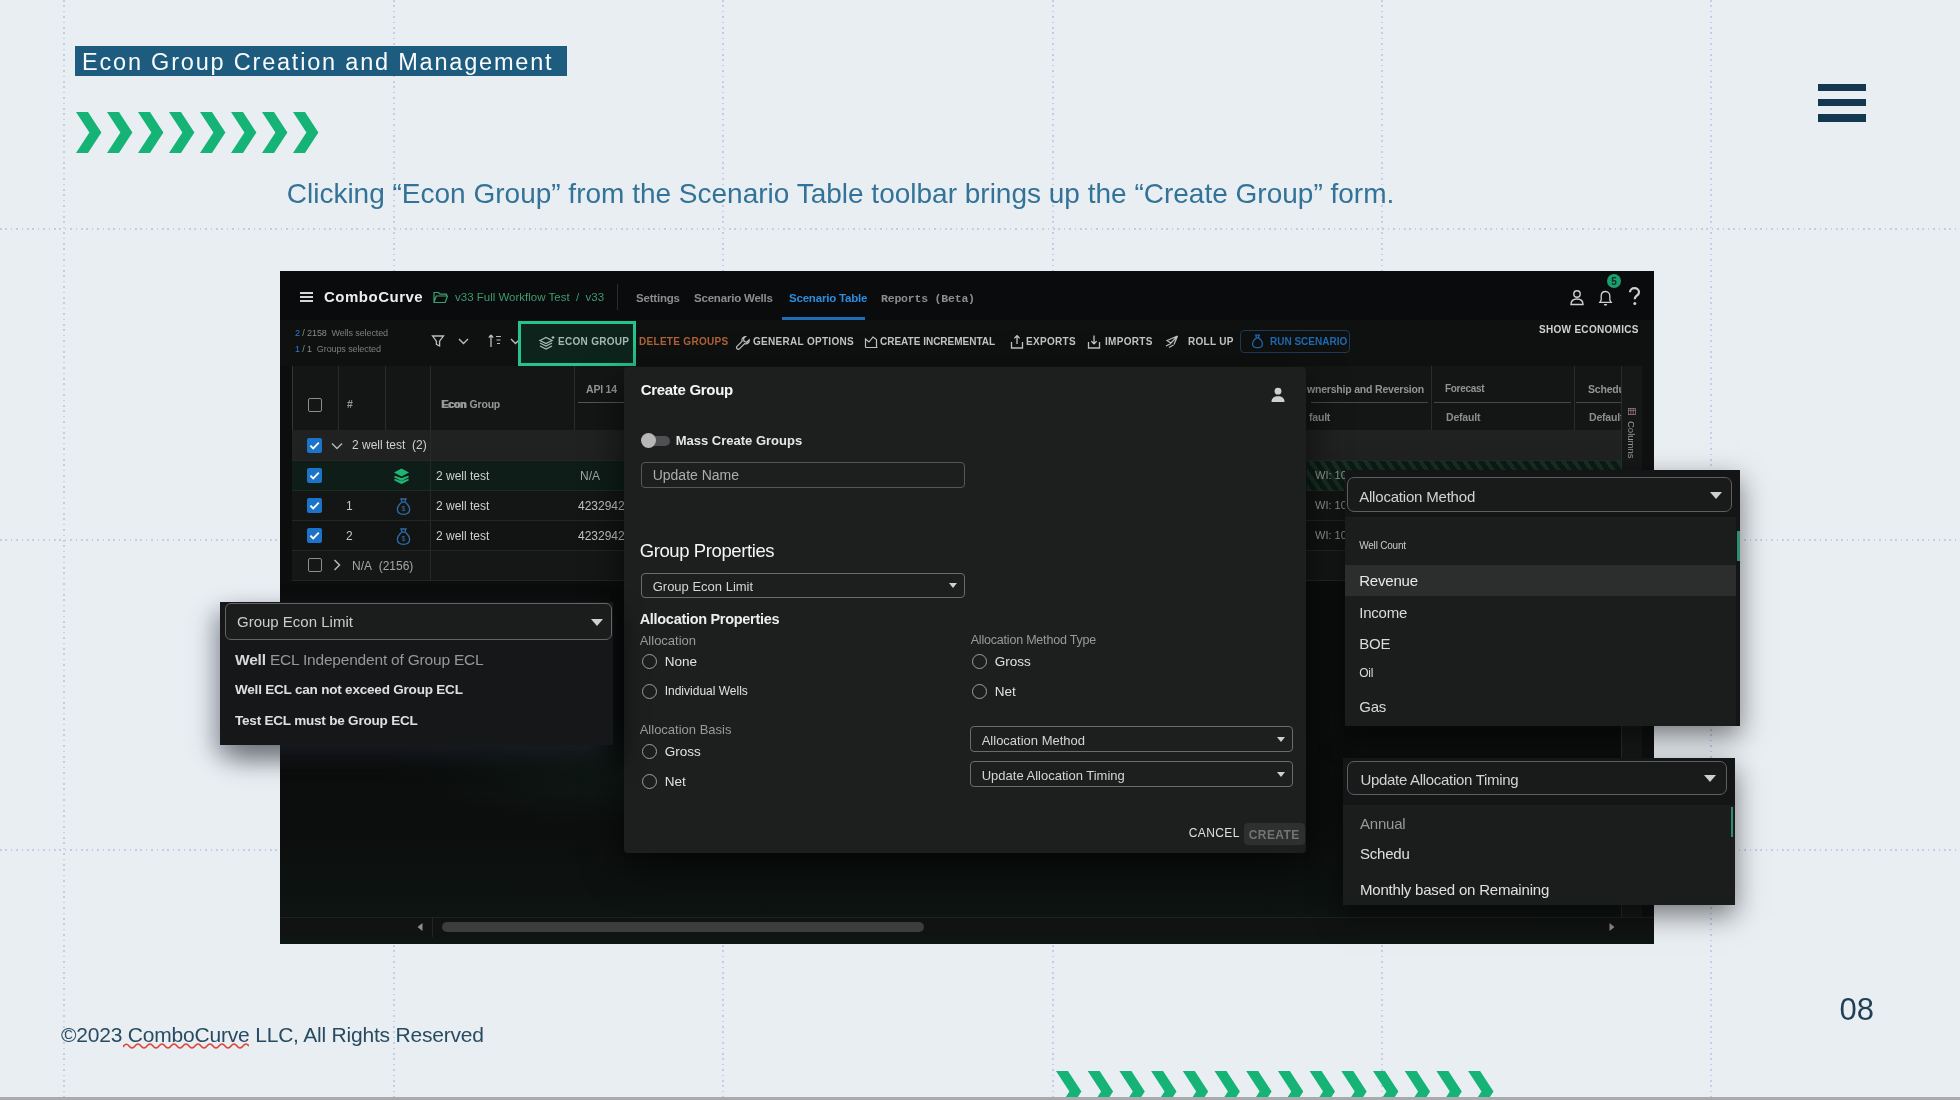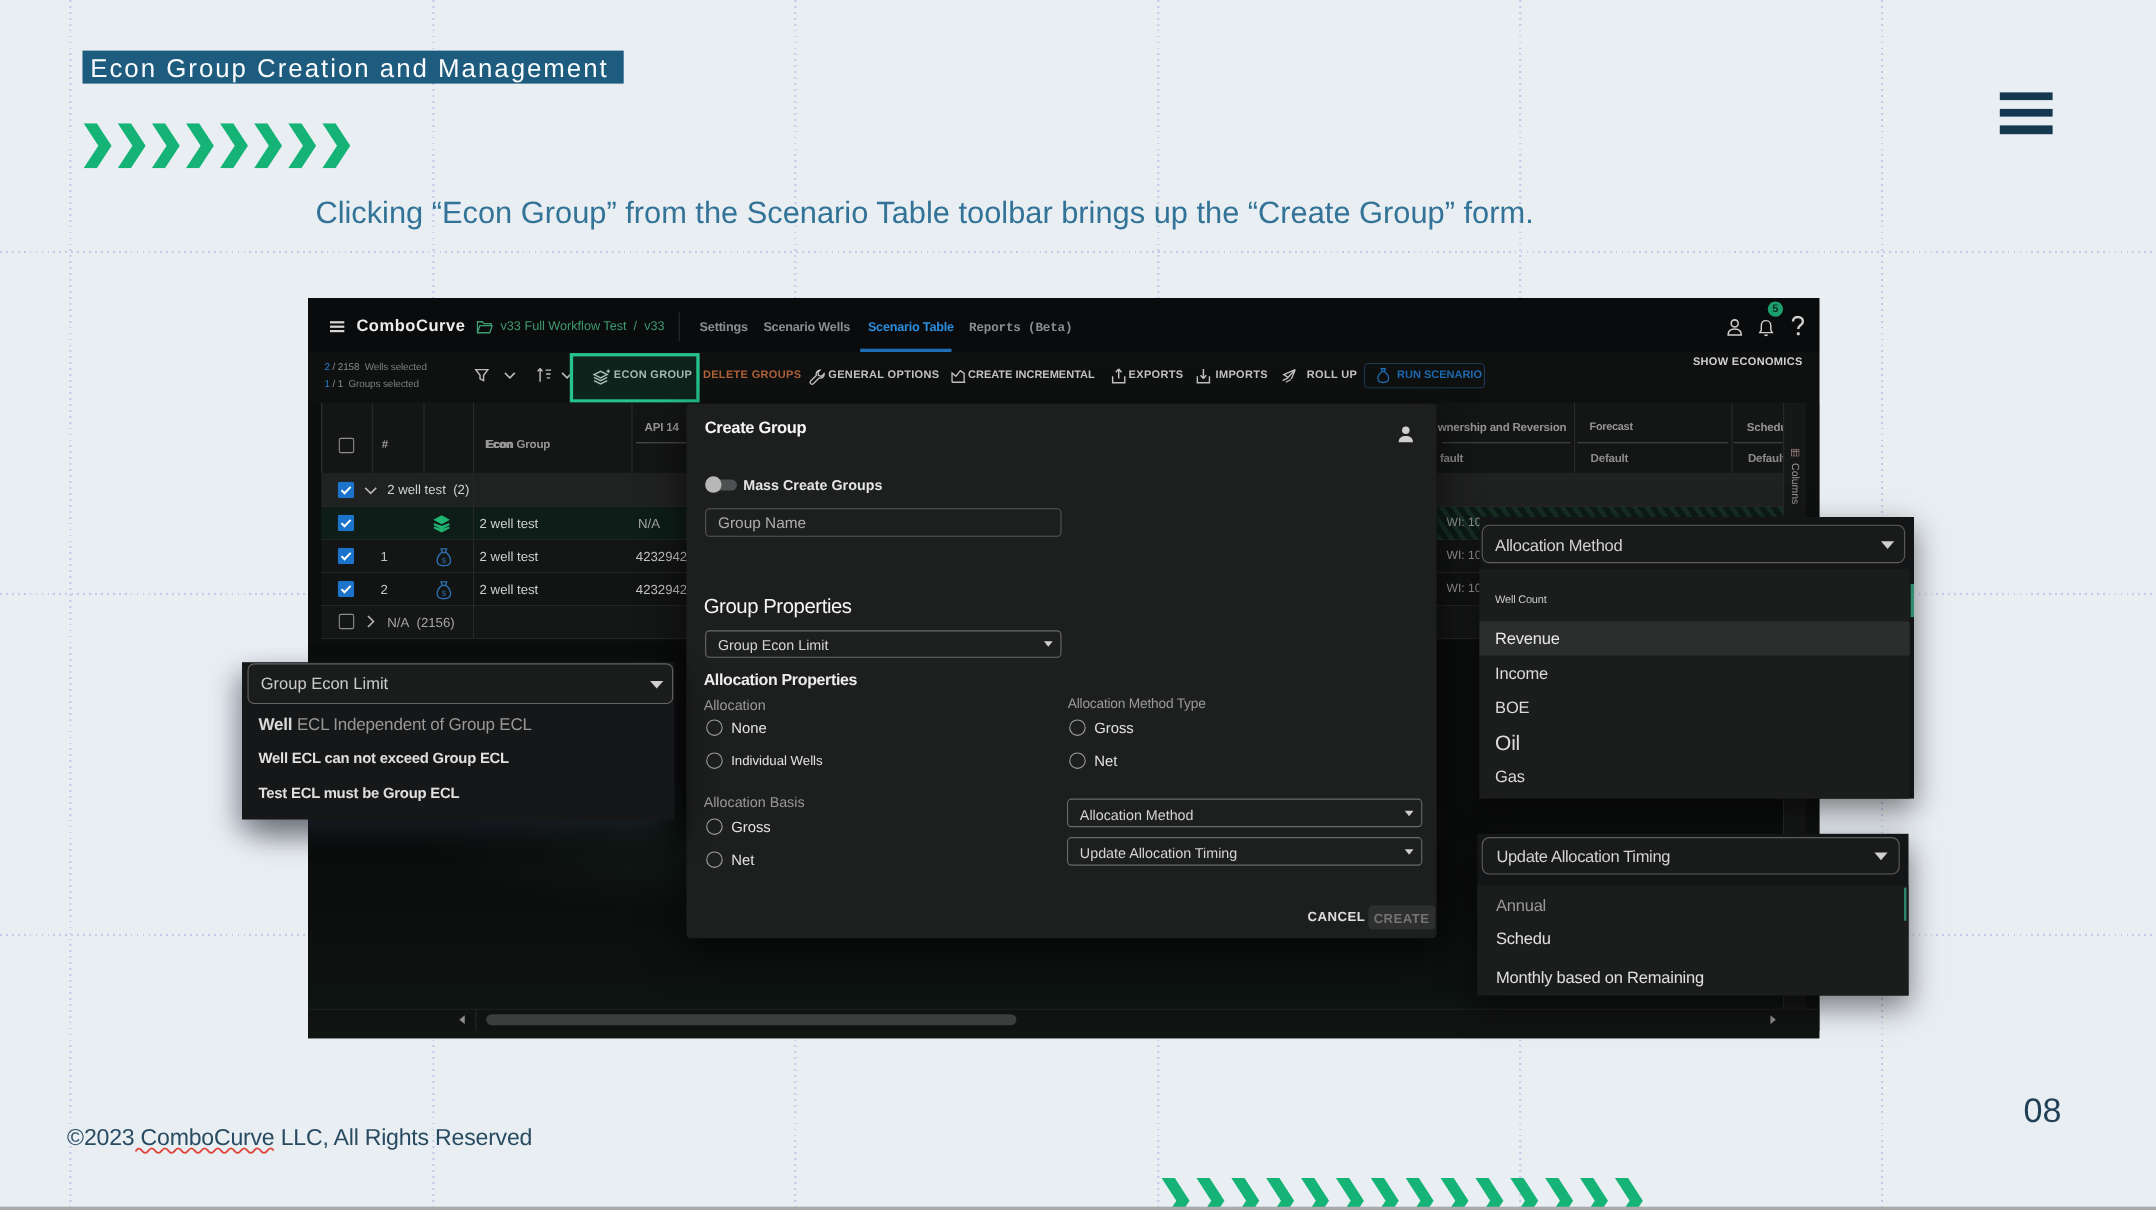--- a/index.html
+++ b/index.html
@@ -277,21 +277,21 @@
   <svg class="abs" style="left:645px;top:19px" width="18" height="18" viewBox="0 0 18 18">
       <circle cx="9" cy="5.2" r="3.4" fill="#cfcfcf"></circle>
       <path d="M2.5 16 C2.5 12 5.3 10.3 9 10.3 C12.7 10.3 15.5 12 15.5 16 Z" fill="#cfcfcf"></path>
     </svg>
 
   <div class="abs" style="left:20px;top:69.5px;width:26px;height:10px;border-radius:5px;background:#4f5051;"></div>
   <div class="abs" style="left:17px;top:66.5px;width:15px;height:15px;border-radius:50%;background:#b7b7b7;"></div>
   <div class="t" style="left:52px;top:66.5px;font-size:13px;font-weight:bold;color:#eaeaea;">Mass Create Groups</div>
 
   <div class="abs" style="left:17px;top:95px;width:324px;height:26.5px;border:1px solid #575757;border-radius:4px;box-sizing:border-box;"></div>
-  <div class="t" style="left:29px;top:100px;font-size:14px;color:#b0b0b0;">Group Name</div>
+  <div class="t" style="left:29px;top:100px;font-size:14px;color:#b0b0b0;">Update Name</div>
 
   <div class="t" style="left:16px;top:173.5px;font-size:18.5px;letter-spacing:-.4px;color:#fafafa;">Group Properties</div>
   <div class="abs" style="left:17px;top:206px;width:324px;height:25.5px;border:1px solid #6b6b6b;border-radius:4px;box-sizing:border-box;"></div>
   <div class="t" style="left:29px;top:212px;font-size:13px;color:#d8d8d8;">Group Econ Limit</div>
   <div class="abs" style="left:325px;top:216px;width:0;height:0;border-left:4.5px solid transparent;border-right:4.5px solid transparent;border-top:5.5px solid #cfcfcf;"></div>
 
   <div class="t" style="left:16px;top:244px;font-size:14.5px;letter-spacing:-.3px;font-weight:bold;color:#f2f2f2;">Allocation Properties</div>
   <div class="t" style="left:16px;top:266px;font-size:13px;color:#9c9c9c;">Allocation</div>
   <div class="abs" style="left:18px;top:287px;width:15px;height:15px;border:1.8px solid #9e9e9e;border-radius:50%;box-sizing:border-box;"></div>
   <div class="t" style="left:41px;top:287.5px;font-size:13.5px;font-weight:500;color:#e6e6e6;">None</div>
@@ -308,21 +308,21 @@
   <div class="abs" style="left:18px;top:407px;width:15px;height:15px;border:1.8px solid #9e9e9e;border-radius:50%;box-sizing:border-box;"></div>
   <div class="t" style="left:41px;top:407.5px;font-size:13.5px;font-weight:500;color:#e6e6e6;">Net</div>
 
   <div class="abs" style="left:346px;top:359.5px;width:323px;height:26px;border:1px solid #6b6b6b;border-radius:4px;box-sizing:border-box;"></div>
   <div class="t" style="left:358px;top:366px;font-size:13px;color:#d8d8d8;">Allocation Method</div>
   <div class="abs" style="left:653px;top:370px;width:0;height:0;border-left:4.5px solid transparent;border-right:4.5px solid transparent;border-top:5.5px solid #cfcfcf;"></div>
   <div class="abs" style="left:346px;top:394.5px;width:323px;height:26px;border:1px solid #6b6b6b;border-radius:4px;box-sizing:border-box;"></div>
   <div class="t" style="left:358px;top:401px;font-size:13px;color:#d8d8d8;">Update Allocation Timing</div>
   <div class="abs" style="left:653px;top:405px;width:0;height:0;border-left:4.5px solid transparent;border-right:4.5px solid transparent;border-top:5.5px solid #cfcfcf;"></div>
 
-  <div class="t" style="left:565px;top:459.5px;font-size:12px;font-weight:bold;color:#e2e2e2;letter-spacing:.4px;">CANCEL</div>
+  <div class="t" style="left:565px;top:459.5px;font-size:12px;font-weight:normal;color:#e2e2e2;letter-spacing:.4px;">CANCEL</div>
   <div class="abs" style="left:620px;top:456px;width:61px;height:22px;background:#2e2f2f;border-radius:4px;"></div>
   <div class="t" style="left:620px;top:461px;width:61px;text-align:center;font-size:12px;font-weight:bold;color:#757575;letter-spacing:.4px;">CREATE</div>
 </div>
 
 <div class="abs" style="left:220px;top:602px;width:392.5px;height:142.5px;background:#161718;box-shadow:-8px 10px 22px rgba(60,70,90,.35), 8px 14px 26px rgba(0,0,0,.45);">
   <div class="abs" style="left:4.5px;top:1px;width:387px;height:37px;border:1.5px solid #646464;border-radius:6px;box-sizing:border-box;background:#1b1c1c;"></div>
   <div class="t" style="left:17px;top:11px;font-size:15px;color:#cfd0d0;">Group Econ Limit</div>
   <div class="abs" style="left:371px;top:16.5px;width:0;height:0;border-left:6px solid transparent;border-right:6px solid transparent;border-top:7px solid #cfcfcf;"></div>
   <div class="t" style="left:15px;top:48.5px;font-size:15.5px;letter-spacing:-.2px;"><span style="font-weight:bold;color:#dcdcdc;">Well</span><span style="color:#9a9a9a;"> ECL Independent of Group ECL</span></div>
   <div class="t" style="left:15px;top:80px;font-size:13.5px;letter-spacing:-.2px;font-weight:bold;color:#e4e4e4;">Well ECL can not exceed Group ECL</div>
@@ -332,21 +332,21 @@
 <div class="abs" style="left:1345.2px;top:470.2px;width:394.4px;height:255.8px;background:#141516;box-shadow:0 10px 26px rgba(0,0,0,.5);">
   <div class="abs" style="left:2px;top:7px;width:384.5px;height:35.2px;border:1.5px solid #5e5e5e;border-radius:7px;box-sizing:border-box;background:#191a1a;"></div>
   <div class="t" style="left:14px;top:18px;font-size:15px;letter-spacing:-.2px;color:#d6d6d6;">Allocation Method</div>
   <div class="abs" style="left:365px;top:21.5px;width:0;height:0;border-left:6.5px solid transparent;border-right:6.5px solid transparent;border-top:7.5px solid #cfcfcf;"></div>
   <div class="abs" style="left:0;top:47px;width:390.8px;height:208.8px;background:#1b1c1c;"></div>
   <div class="abs" style="left:0;top:94.8px;width:390.8px;height:31.4px;background:#2c2d2d;"></div>
   <div class="t" style="left:14px;top:70px;font-size:10px;letter-spacing:-.2px;color:#cecece;text-align:right;">Well Count</div>
   <div class="t" style="left:14px;top:102px;font-size:15px;letter-spacing:-.2px;color:#ececec;">Revenue</div>
   <div class="t" style="left:14px;top:133.4px;font-size:15px;letter-spacing:-.2px;color:#dedede;text-align:center;">Income</div>
   <div class="t" style="left:14px;top:164.8px;font-size:15px;letter-spacing:-.2px;color:#dedede;">BOE</div>
-  <div class="t" style="left:14px;top:196.2px;font-size:19px;letter-spacing:-.2px;color:#dedede;">Oil</div>
+  <div class="t" style="left:14px;top:196.2px;font-size:12px;letter-spacing:-.2px;color:#dedede;">Oil</div>
   <div class="t" style="left:14px;top:227.6px;font-size:15px;letter-spacing:-.2px;color:#dedede;">Gas</div>
   <div class="abs" style="left:391.8px;top:61px;width:2.8px;height:30px;background:#2f8e70;"></div>
 </div>
 
 <div class="abs" style="left:1343.4px;top:758px;width:391.3px;height:147.3px;background:#141516;box-shadow:0 10px 26px rgba(0,0,0,.5);">
   <div class="abs" style="left:3.6px;top:3px;width:380px;height:33.6px;border:1.5px solid #5e5e5e;border-radius:7px;box-sizing:border-box;background:#191a1a;"></div>
   <div class="t" style="left:17px;top:12.5px;font-size:15px;letter-spacing:-.3px;color:#d6d6d6;">Update Allocation Timing</div>
   <div class="abs" style="left:361px;top:16.5px;width:0;height:0;border-left:6.5px solid transparent;border-right:6.5px solid transparent;border-top:7.5px solid #cfcfcf;"></div>
   <div class="abs" style="left:0;top:47px;width:391.3px;height:100.3px;background:#1b1c1c;"></div>
   <div class="t" style="left:16.6px;top:56.5px;font-size:15px;letter-spacing:-.2px;color:#9b9b9b;">Annual</div>

